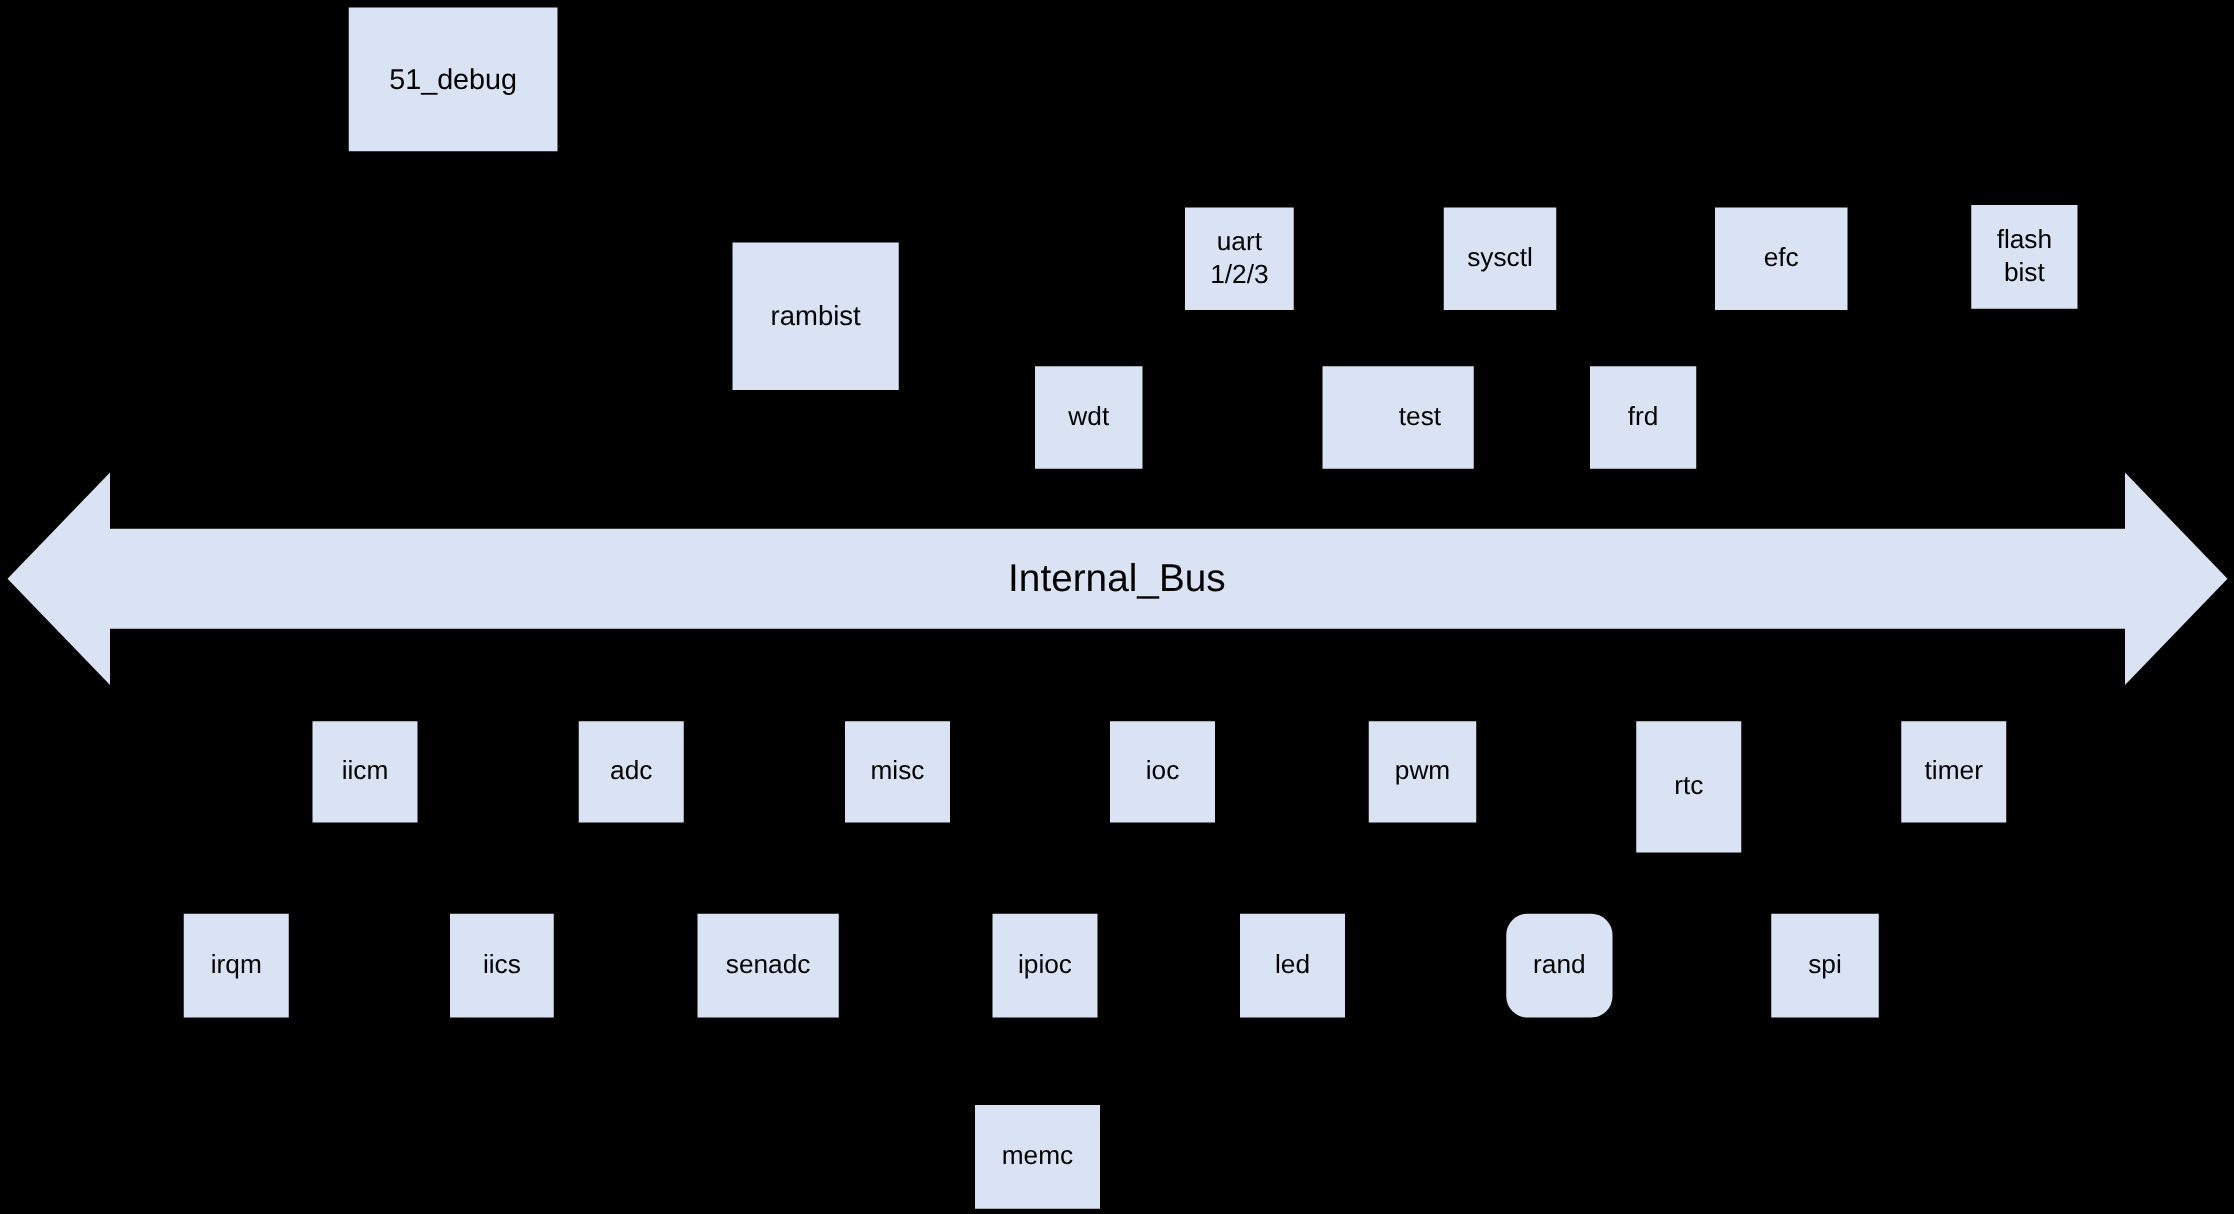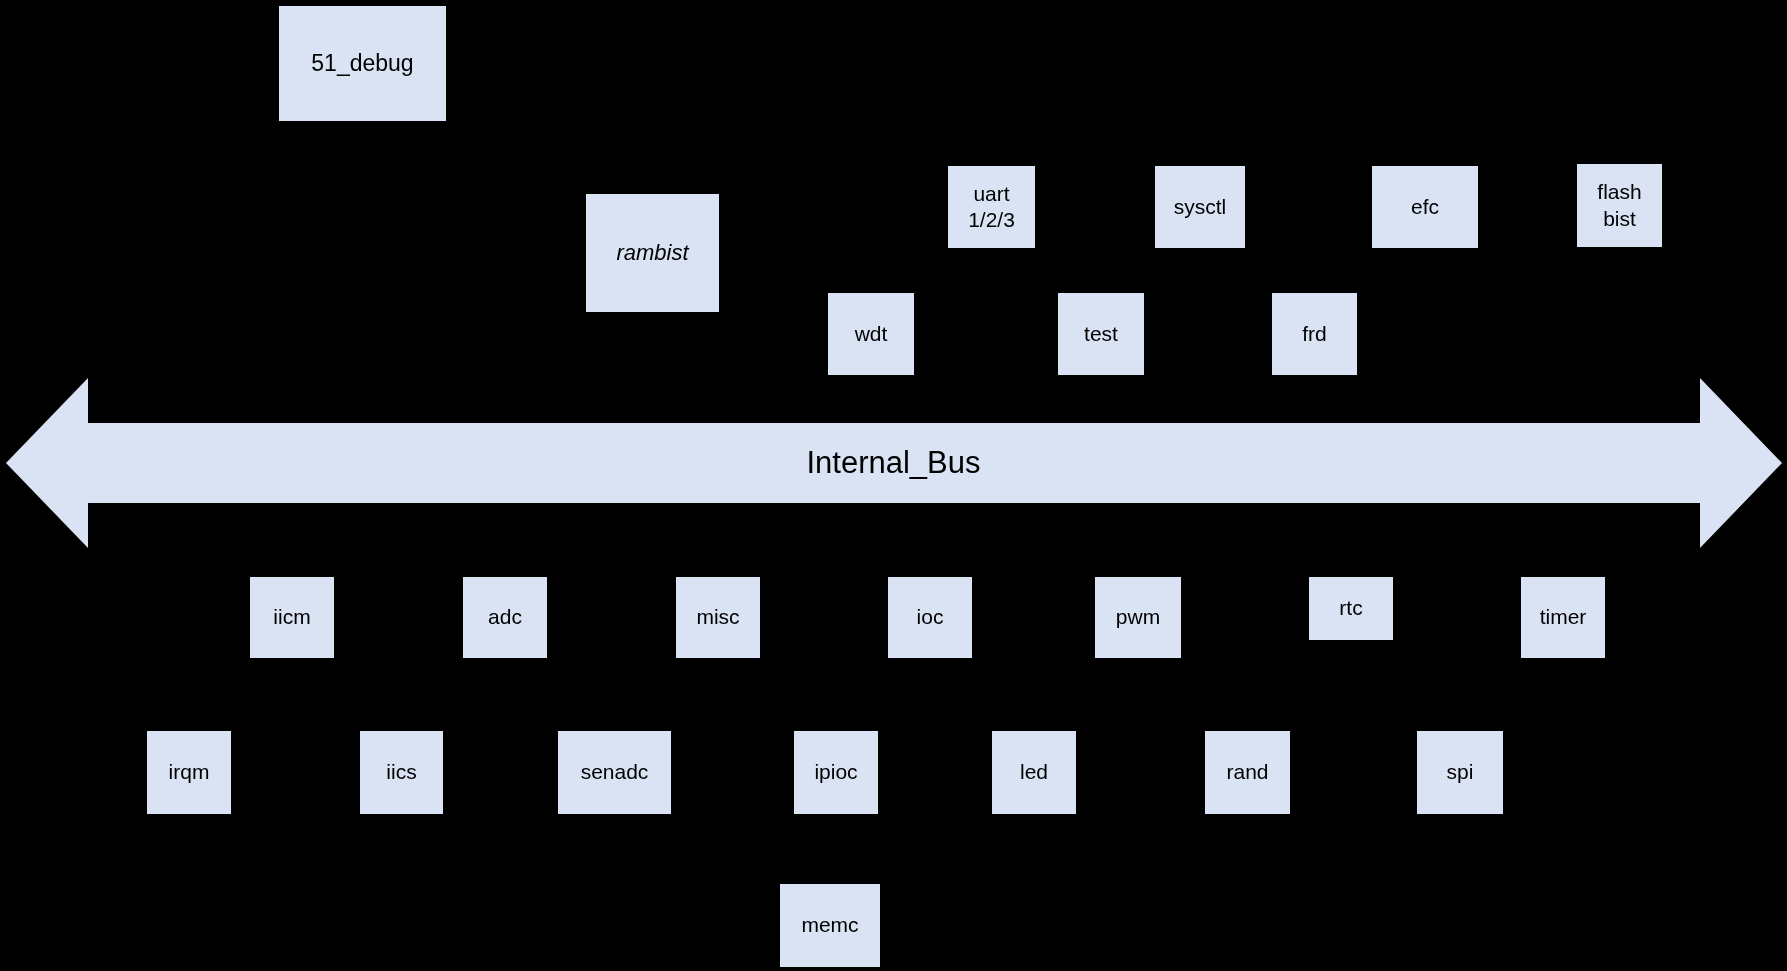--- a/index.html
+++ b/index.html
@@ -52,38 +52,38 @@
 </head>
 <body>
 
 <div id="canvas">
   <svg id="bus-svg" xmlns="http://www.w3.org/2000/svg">
     <polygon points="6,463 88,378 88,423 1700,423 1700,378 1782,463 1700,548 1700,503 88,503 88,548"></polygon>
   </svg>
   <div class="bus-label" style="top: 423px; height: 80px;">Internal_Bus</div>
 
     <div class="block" style="left: 279px; top: 6px; width: 167px; height: 115px; font-size: 23px;">51_debug</div>
-    <div class="block" style="left: 586px; top: 194px; width: 133px; height: 118px; font-size: 22px; font-style: italic;">rambist</div>
+    <div class="block" style="left: 586px; top: 194px; width: 133px; height: 118px; font-size: 22px;">rambist</div>
     <div class="block" style="left: 948px; top: 166px; width: 87px; height: 82px; font-size: 21px;">uart
 1/2/3</div>
     <div class="block" style="left: 1155px; top: 166px; width: 90px; height: 82px; font-size: 21px;">sysctl</div>
     <div class="block" style="left: 1372px; top: 166px; width: 106px; height: 82px; font-size: 21px;">efc</div>
     <div class="block" style="left: 1577px; top: 164px; width: 85px; height: 83px; font-size: 21px;">flash
 bist</div>
     <div class="block" style="left: 828px; top: 293px; width: 86px; height: 82px; font-size: 21px;">wdt</div>
-    <div class="block" style="left: 1058px; top: 293px; width: 86px; height: 82px; font-size: 21px;">test</div>
+    <div class="block" style="left: 1058px; top: 293px; width: 86px; height: 82px; font-size: 21px; padding-left: 35px;">test</div>
     <div class="block" style="left: 1272px; top: 293px; width: 85px; height: 82px; font-size: 21px;">frd</div>
     <div class="block" style="left: 250px; top: 577px; width: 84px; height: 81px; font-size: 21px;">iicm</div>
     <div class="block" style="left: 463px; top: 577px; width: 84px; height: 81px; font-size: 21px;">adc</div>
     <div class="block" style="left: 676px; top: 577px; width: 84px; height: 81px; font-size: 21px;">misc</div>
     <div class="block" style="left: 888px; top: 577px; width: 84px; height: 81px; font-size: 21px;">ioc</div>
     <div class="block" style="left: 1095px; top: 577px; width: 86px; height: 81px; font-size: 21px;">pwm</div>
-    <div class="block" style="left: 1309px; top: 577px; width: 84px; height: 63px; font-size: 21px;">rtc</div>
+    <div class="block" style="left: 1309px; top: 577px; width: 84px; height: 105px; font-size: 21px;">rtc</div>
     <div class="block" style="left: 1521px; top: 577px; width: 84px; height: 81px; font-size: 21px;">timer</div>
     <div class="block" style="left: 147px; top: 731px; width: 84px; height: 83px; font-size: 21px;">irqm</div>
     <div class="block" style="left: 360px; top: 731px; width: 83px; height: 83px; font-size: 21px;">iics</div>
     <div class="block" style="left: 558px; top: 731px; width: 113px; height: 83px; font-size: 21px;">senadc</div>
     <div class="block" style="left: 794px; top: 731px; width: 84px; height: 83px; font-size: 21px;">ipioc</div>
     <div class="block" style="left: 992px; top: 731px; width: 84px; height: 83px; font-size: 21px;">led</div>
-    <div class="block" style="left: 1205px; top: 731px; width: 85px; height: 83px; font-size: 21px;">rand</div>
+    <div class="block" style="left: 1205px; top: 731px; width: 85px; height: 83px; font-size: 21px; border-radius: 17px;">rand</div>
     <div class="block" style="left: 1417px; top: 731px; width: 86px; height: 83px; font-size: 21px;">spi</div>
     <div class="block" style="left: 780px; top: 884px; width: 100px; height: 83px; font-size: 21px;">memc</div>
   </div>
 
 </body></html>

